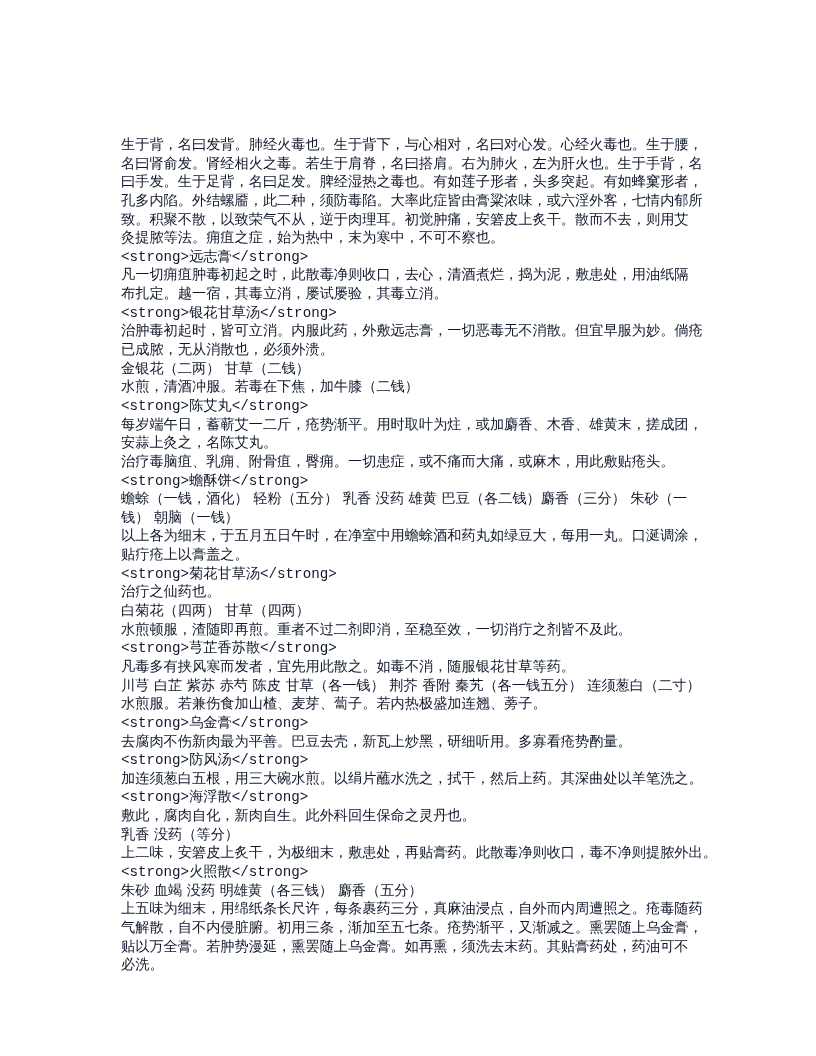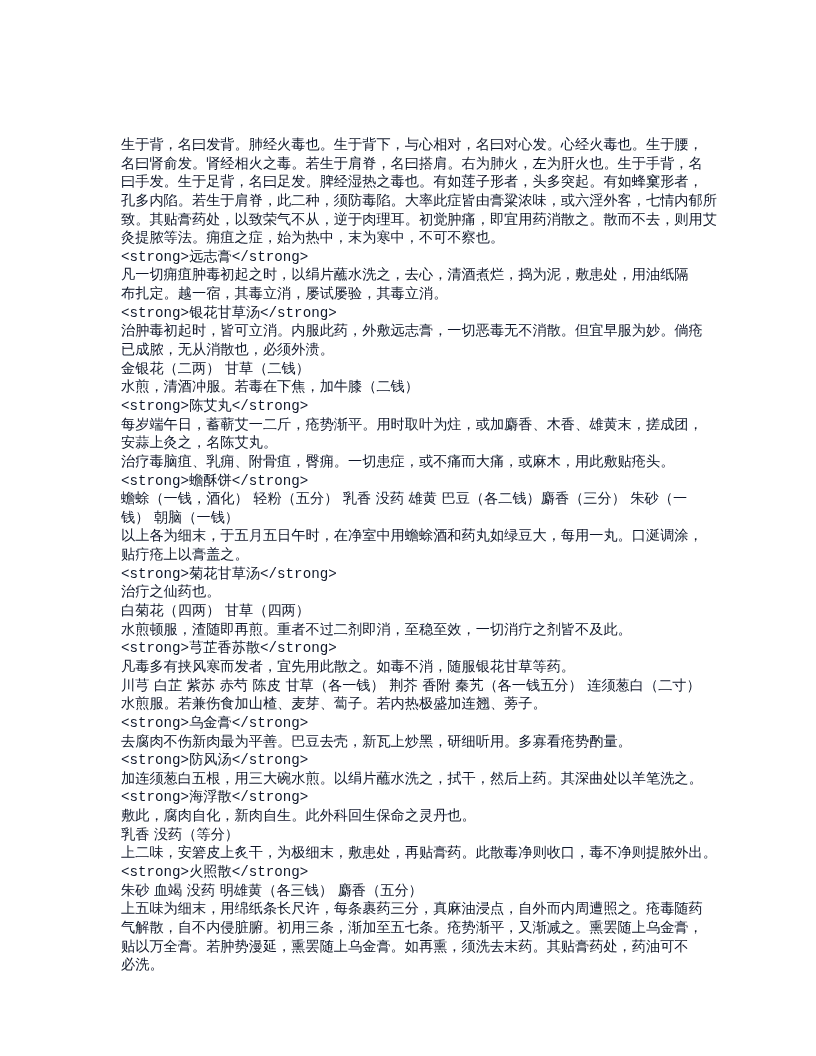--- a/index.html
+++ b/index.html
@@ -35,25 +35,25 @@
     font-family: Liberation Sans, sans-serif;
   }
 </style>
 </head>
 <body>
 
 <div class="page" id="page">
     <div class="line">生于背，名曰发背。肺经火毒也。生于背下，与心相对，名曰对心发。心经火毒也。生于腰，</div>
     <div class="line">名曰肾俞发。肾经相火之毒。若生于肩脊，名曰搭肩。右为肺火，左为肝火也。生于手背，名</div>
     <div class="line">曰手发。生于足背，名曰足发。脾经湿热之毒也。有如莲子形者，头多突起。有如蜂窠形者，</div>
-    <div class="line">孔多内陷。若生于肩脊，此二种，须防毒陷。大率此症皆由膏粱浓味，或六淫外客，七情内郁所</div>
-    <div class="line">致。其贴膏药处，以致荣气不从，逆于肉理耳。初觉肿痛，即宜用药消散之。散而不去，则用艾</div>
+    <div class="line">孔多内陷。外结螺靥，此二种，须防毒陷。大率此症皆由膏粱浓味，或六淫外客，七情内郁所</div>
+    <div class="line">致。积聚不散，以致荣气不从，逆于肉理耳。初觉肿痛，安箬皮上炙干。散而不去，则用艾</div>
     <div class="line">灸提脓等法。痈疽之症，始为热中，末为寒中，不可不察也。</div>
     <div class="line heading"><span>&lt;strong&gt;</span><span class="cjk">远志膏</span><span>&lt;/strong&gt;</span></div>
-    <div class="line">凡一切痈疽肿毒初起之时，以绢片蘸水洗之，去心，清酒煮烂，捣为泥，敷患处，用油纸隔</div>
+    <div class="line">凡一切痈疽肿毒初起之时，此散毒净则收口，去心，清酒煮烂，捣为泥，敷患处，用油纸隔</div>
     <div class="line">布扎定。越一宿，其毒立消，屡试屡验，其毒立消。</div>
     <div class="line heading"><span>&lt;strong&gt;</span><span class="cjk">银花甘草汤</span><span>&lt;/strong&gt;</span></div>
     <div class="line">治肿毒初起时，皆可立消。内服此药，外敷远志膏，一切恶毒无不消散。但宜早服为妙。倘疮</div>
     <div class="line">已成脓，无从消散也，必须外溃。</div>
     <div class="line">金银花（二两） 甘草（二钱）</div>
     <div class="line">水煎，清酒冲服。若毒在下焦，加牛膝（二钱）</div>
     <div class="line heading"><span>&lt;strong&gt;</span><span class="cjk">陈艾丸</span><span>&lt;/strong&gt;</span></div>
     <div class="line">每岁端午日，蓄蕲艾一二斤，疮势渐平。用时取叶为炷，或加麝香、木香、雄黄末，搓成团，</div>
     <div class="line">安蒜上灸之，名陈艾丸。</div>
     <div class="line">治疗毒脑疽、乳痈、附骨疽，臀痈。一切患症，或不痛而大痛，或麻木，用此敷贴疮头。</div>

